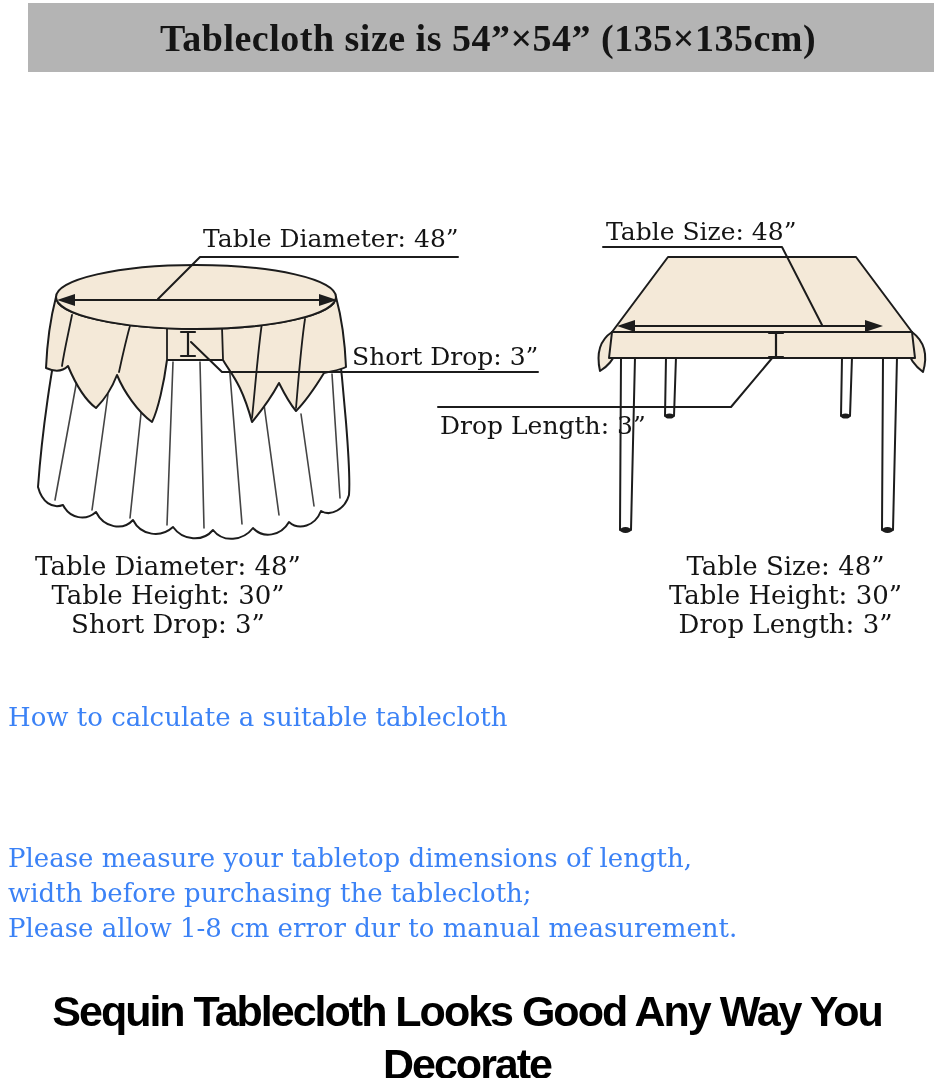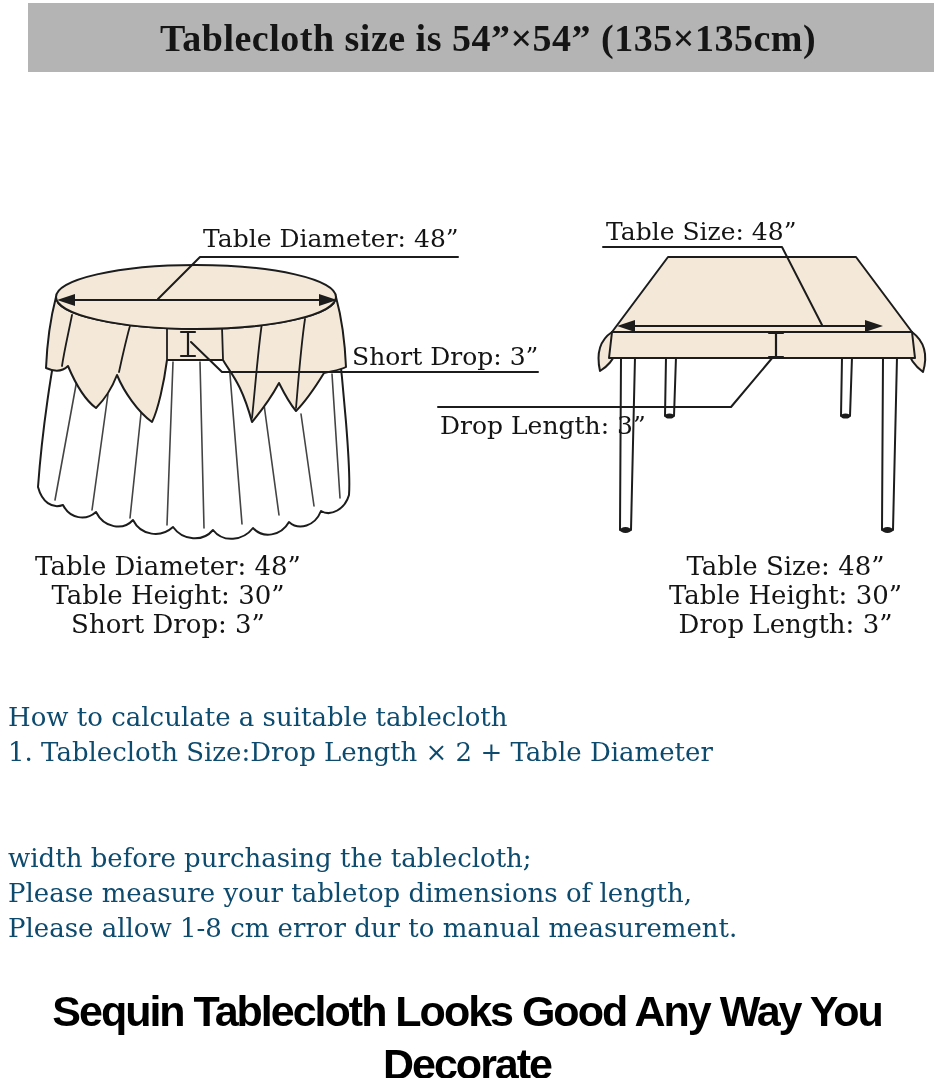--- a/index.html
+++ b/index.html
@@ -23,21 +23,21 @@
     letter-spacing:0.5px;white-space:nowrap;
   }
   svg#diagram{left:0;top:0;width:934px;height:1078px;pointer-events:none;}
   .dim-label{
     font-size:25px;color:#141414;white-space:nowrap;z-index:3;
   }
   .caption{
     z-index:3;text-align:center;font-size:26px;color:#141414;line-height:29px;
   }
   .bodyblock{
-    z-index:3;font-size:26px;color:#0c4a6e;line-height:35px;white-space:nowrap;
+    z-index:3;font-size:26px;color:#3b82f6;line-height:35px;white-space:nowrap;
   }
   #footer-title{
     left:0;top:985px;width:934px;z-index:3;
     text-align:center;
     font-family:"Liberation Sans",sans-serif;
     font-weight:bold;font-size:43px;line-height:53px;
     letter-spacing:-2px;color:#000;
   }
 </style>
 </head>
@@ -164,24 +164,23 @@
     <div>Short Drop: 3”</div>
   </div>
   <div class="abs caption" style="left:638px;top:552px;width:295px;">
     <div>Table Size: 48”</div>
     <div>Table Height: 30”</div>
     <div>Drop Length: 3”</div>
   </div>
 
   <div class="abs bodyblock" style="left:8px;top:700px;">
     <div>How to calculate a suitable tablecloth</div>
-    <div>1. Tablecloth Size:Drop Length × 2 + Table Diameter</div>
   </div>
 
   <div class="abs bodyblock" style="left:8px;top:841px;">
+    <div>Please measure your tabletop dimensions of length,</div>
     <div>width before purchasing the tablecloth;</div>
-    <div>Please measure your tabletop dimensions of length,</div>
     <div>Please allow 1-8 cm error dur to manual measurement.</div>
   </div>
 
   <div id="footer-title" class="abs">Sequin Tablecloth Looks Good Any Way You Decorate</div>
 
 </div>
 
 </body></html>

